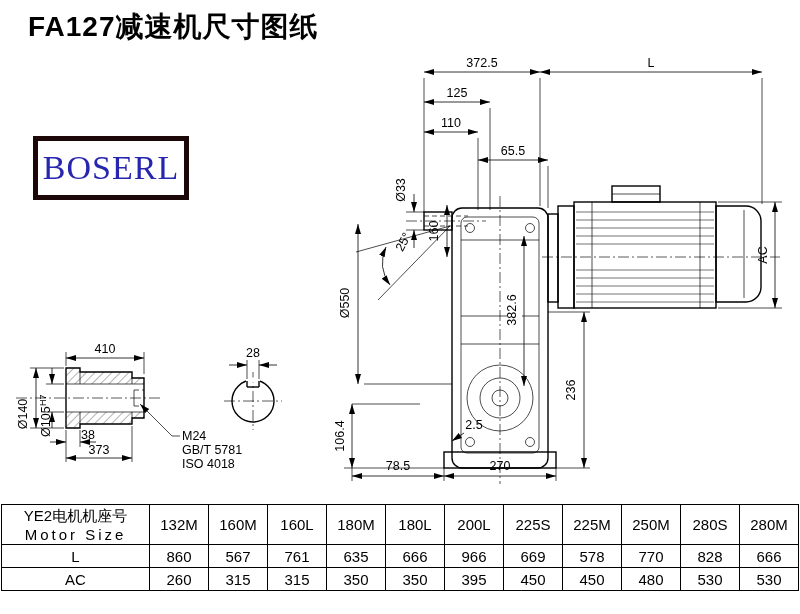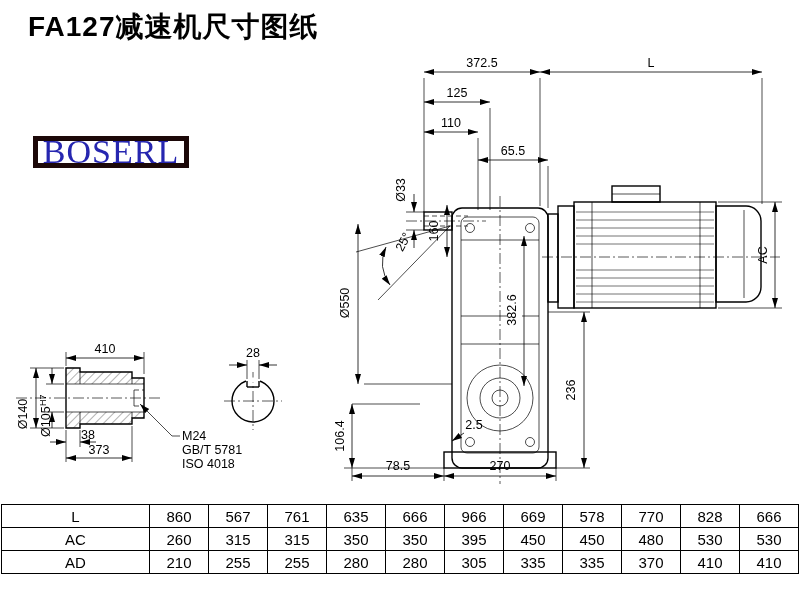--- a/index.html
+++ b/index.html
@@ -1,19 +1,19 @@
 <!DOCTYPE html>
 <html><head>
 <meta charset="utf-8">
 <style>
   * { margin:0; padding:0; box-sizing:border-box; }
   html,body { width:800px; height:614px; overflow:hidden; background:#fff;
               font-family:"Liberation Sans", sans-serif; position:relative; color:#000; }
   .title { position:absolute; left:28px; top:8px; font-size:28px; font-weight:bold; letter-spacing:1px; }
-  .logo-box { position:absolute; left:33px; top:136px; width:156px; height:32px;
+  .logo-box { position:absolute; left:33px; top:136px; width:156px; height:64px;
               border:5px solid #1c0808; background:#fff; display:flex; align-items:center; justify-content:center; }
   .logo-box span { font-family:"Liberation Serif", serif; font-size:34px; color:#2626b0; letter-spacing:1px; }
   svg.drawing { position:absolute; left:0; top:0; }
 
   
   .oln  { fill:none; stroke:#000; stroke-width:1.4; }
   .thin { fill:none; stroke:#000; stroke-width:0.7; }
   .fin  { fill:none; stroke:#000; stroke-width:0.55; }
   .dim  { fill:none; stroke:#000; stroke-width:0.8; }
   .cl   { fill:none; stroke:#000; stroke-width:0.65; stroke-dasharray:11 3 2 3; }
@@ -260,20 +260,37 @@
       <col>
       <col>
       <col>
       <col>
       <col>
       <col>
       <col>
       <col>
   </colgroup>
   <tbody>
+    <tr class="head">
+      <th>
+        <div>YE2电机机座号</div>
+        <div class="en">Motor Size</div>
+      </th>
+      <th>132M</th>
+      <th>160M</th>
+      <th>160L</th>
+      <th>180M</th>
+      <th>180L</th>
+      <th>200L</th>
+      <th>225S</th>
+      <th>225M</th>
+      <th>250M</th>
+      <th>280S</th>
+      <th>280M</th>
+    </tr>
     <tr class="data">
       <td>L</td>
       <td>860</td>
       <td>567</td>
       <td>761</td>
       <td>635</td>
       <td>666</td>
       <td>966</td>
       <td>669</td>
       <td>578</td>
@@ -288,28 +305,14 @@
       <td>315</td>
       <td>350</td>
       <td>350</td>
       <td>395</td>
       <td>450</td>
       <td>450</td>
       <td>480</td>
       <td>530</td>
       <td>530</td>
     </tr>
-    <tr class="data">
-      <td>AD</td>
-      <td>210</td>
-      <td>255</td>
-      <td>255</td>
-      <td>280</td>
-      <td>280</td>
-      <td>305</td>
-      <td>335</td>
-      <td>335</td>
-      <td>370</td>
-      <td>410</td>
-      <td>410</td>
-    </tr>
   </tbody>
 </table>
 
 </body></html>

